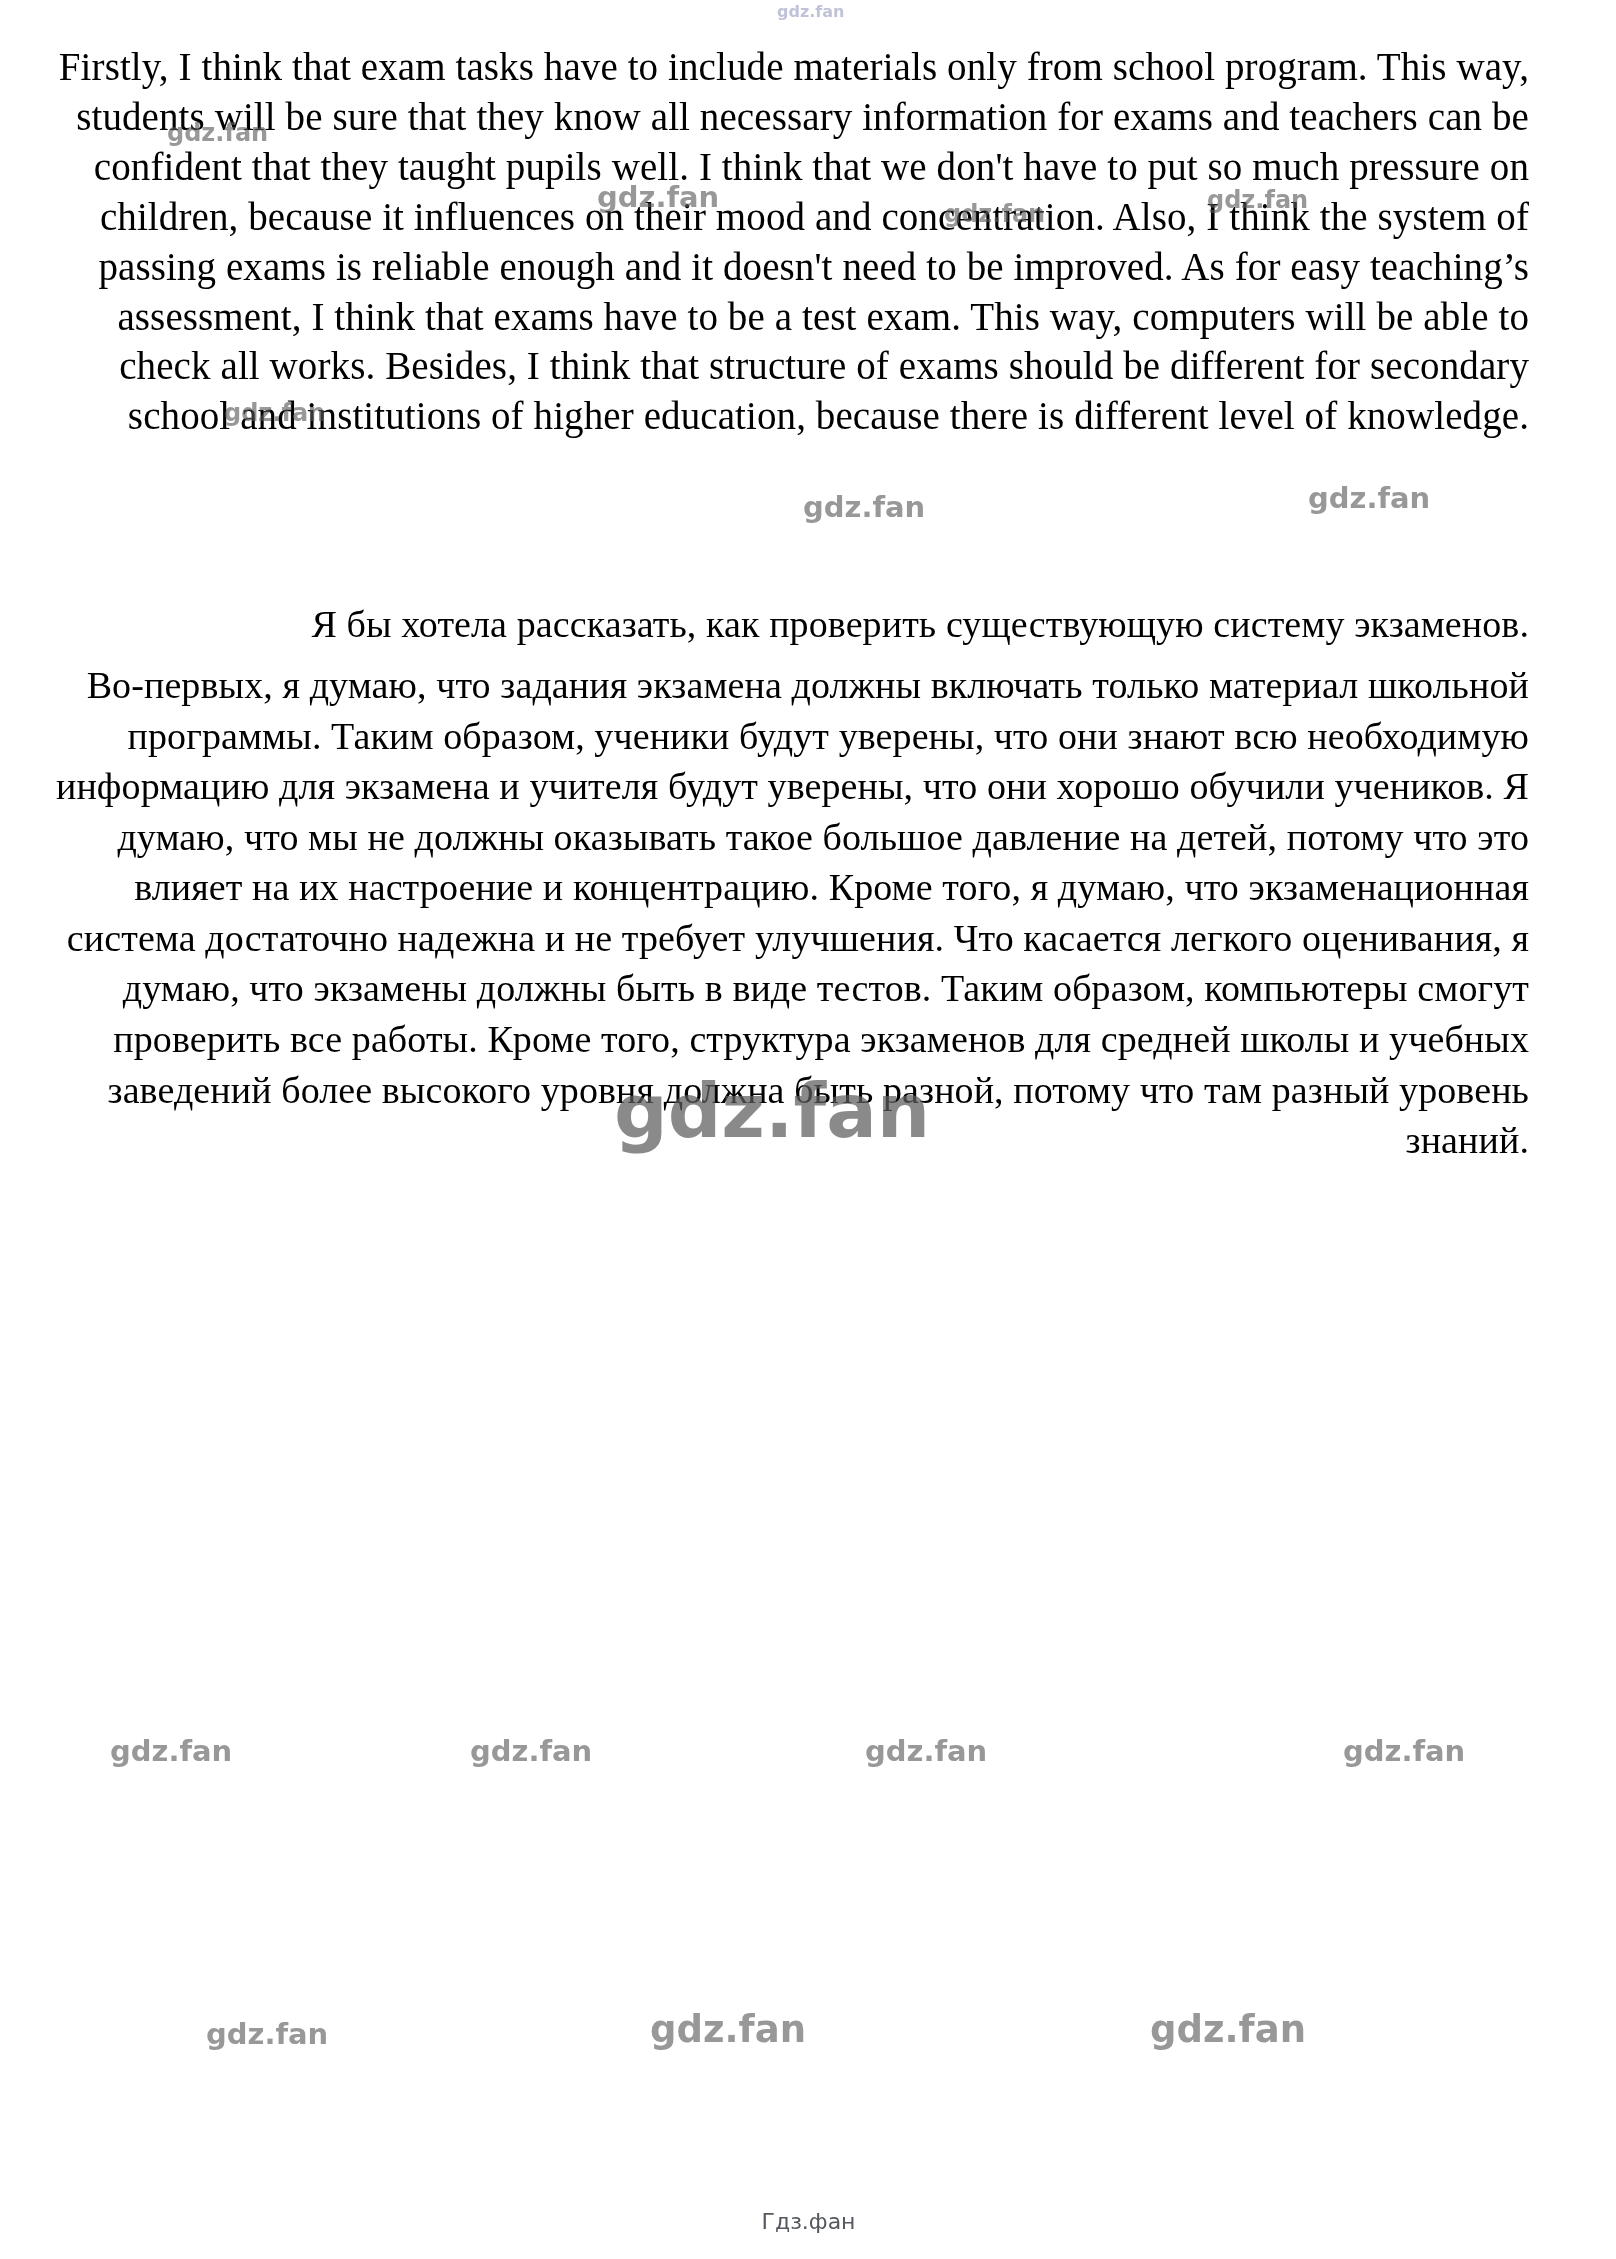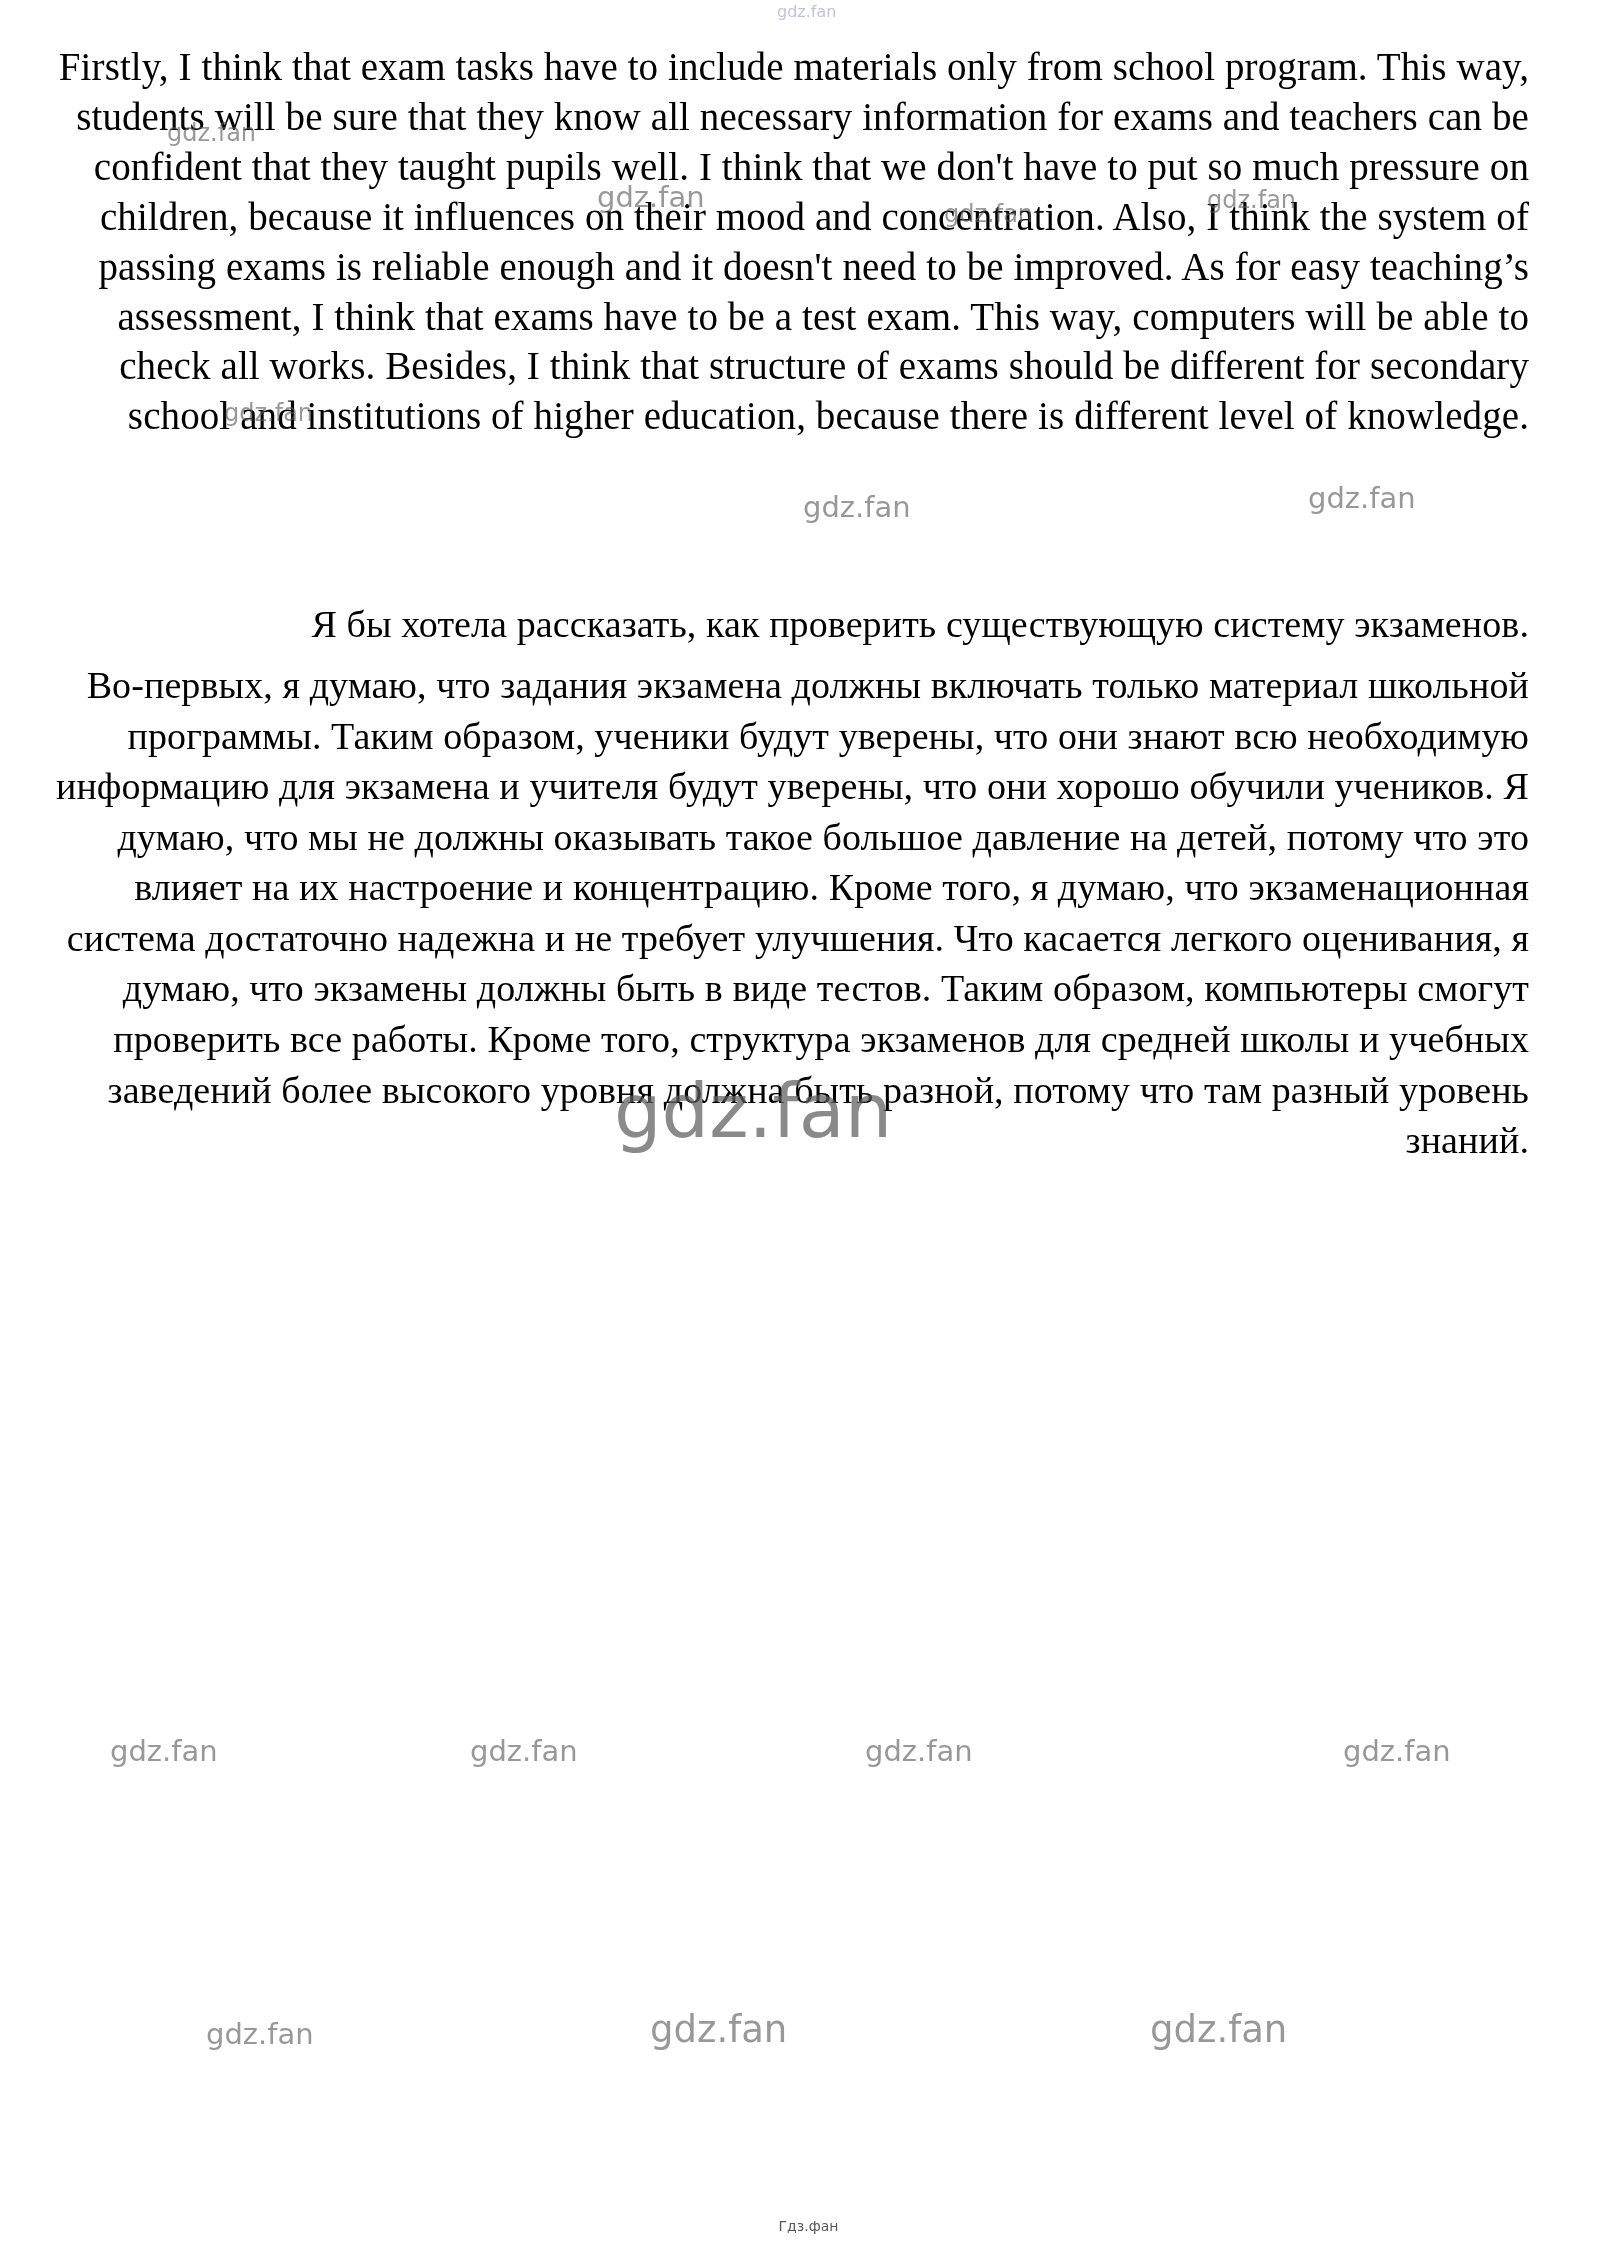--- a/index.html
+++ b/index.html
@@ -45,38 +45,38 @@
     height: 10.5px;
   }
   
   .wm {
     position: absolute;
     color: #5a5a5a;
     font-family: "DejaVu Sans", sans-serif;
     opacity: 0.62;
     pointer-events: none;
     white-space: nowrap;
-    font-weight: 400;
+    font-weight: 700;
   }
   .wm-small { font-size: 24px; }
   .wm-mid   { font-size: 29px; }
   .wm-tiny  { font-size: 16px; color: #9aa0c0; }
   .wm-big {
     font-size: 75px;
     color: #5e5e5e;
     opacity: 0.72;
   }
   .footer-wm {
     position: absolute;
     left: 0;
     right: 0;
     bottom: 24.6px;
     text-align: center;
     font-family: "DejaVu Sans", sans-serif;
-    font-size: 14px;
+    font-size: 22px;
     color: #55585f;
   }
 </style>
 </head>
 <body>
 
 <div class="page">
 
   <div class="wm wm-tiny" style="left:777px; top:1.8px;">gdz.fan</div>
 

